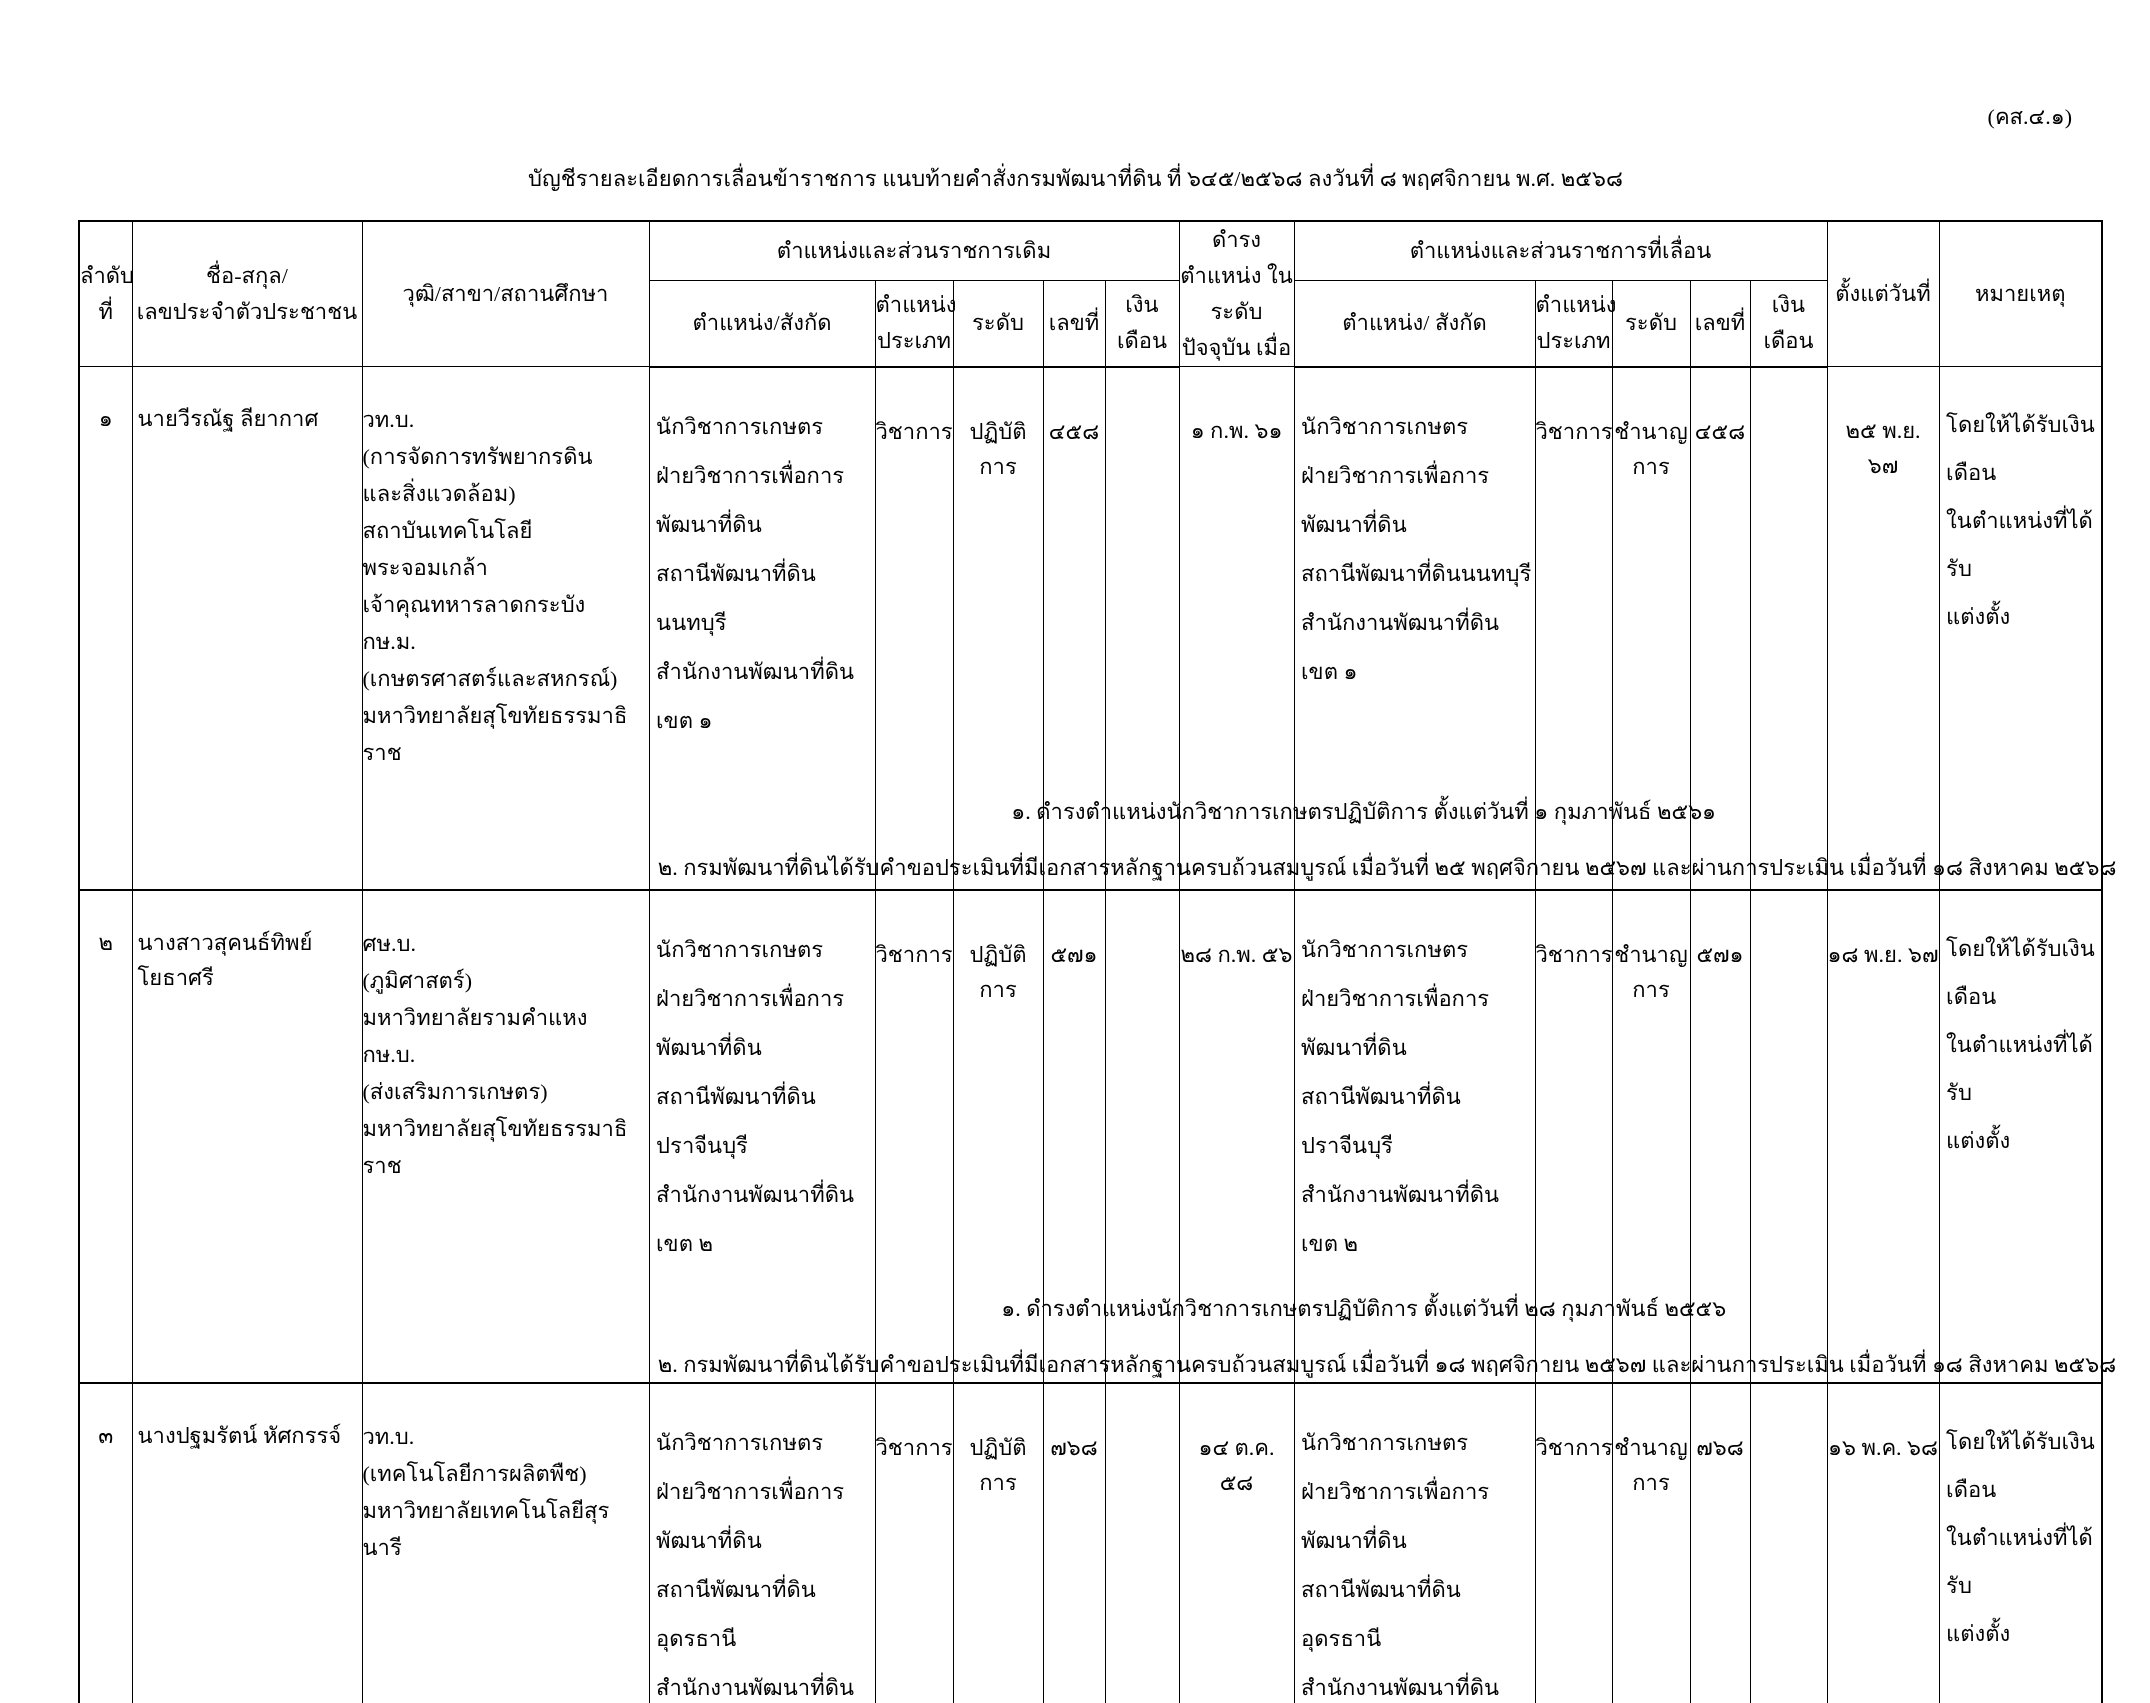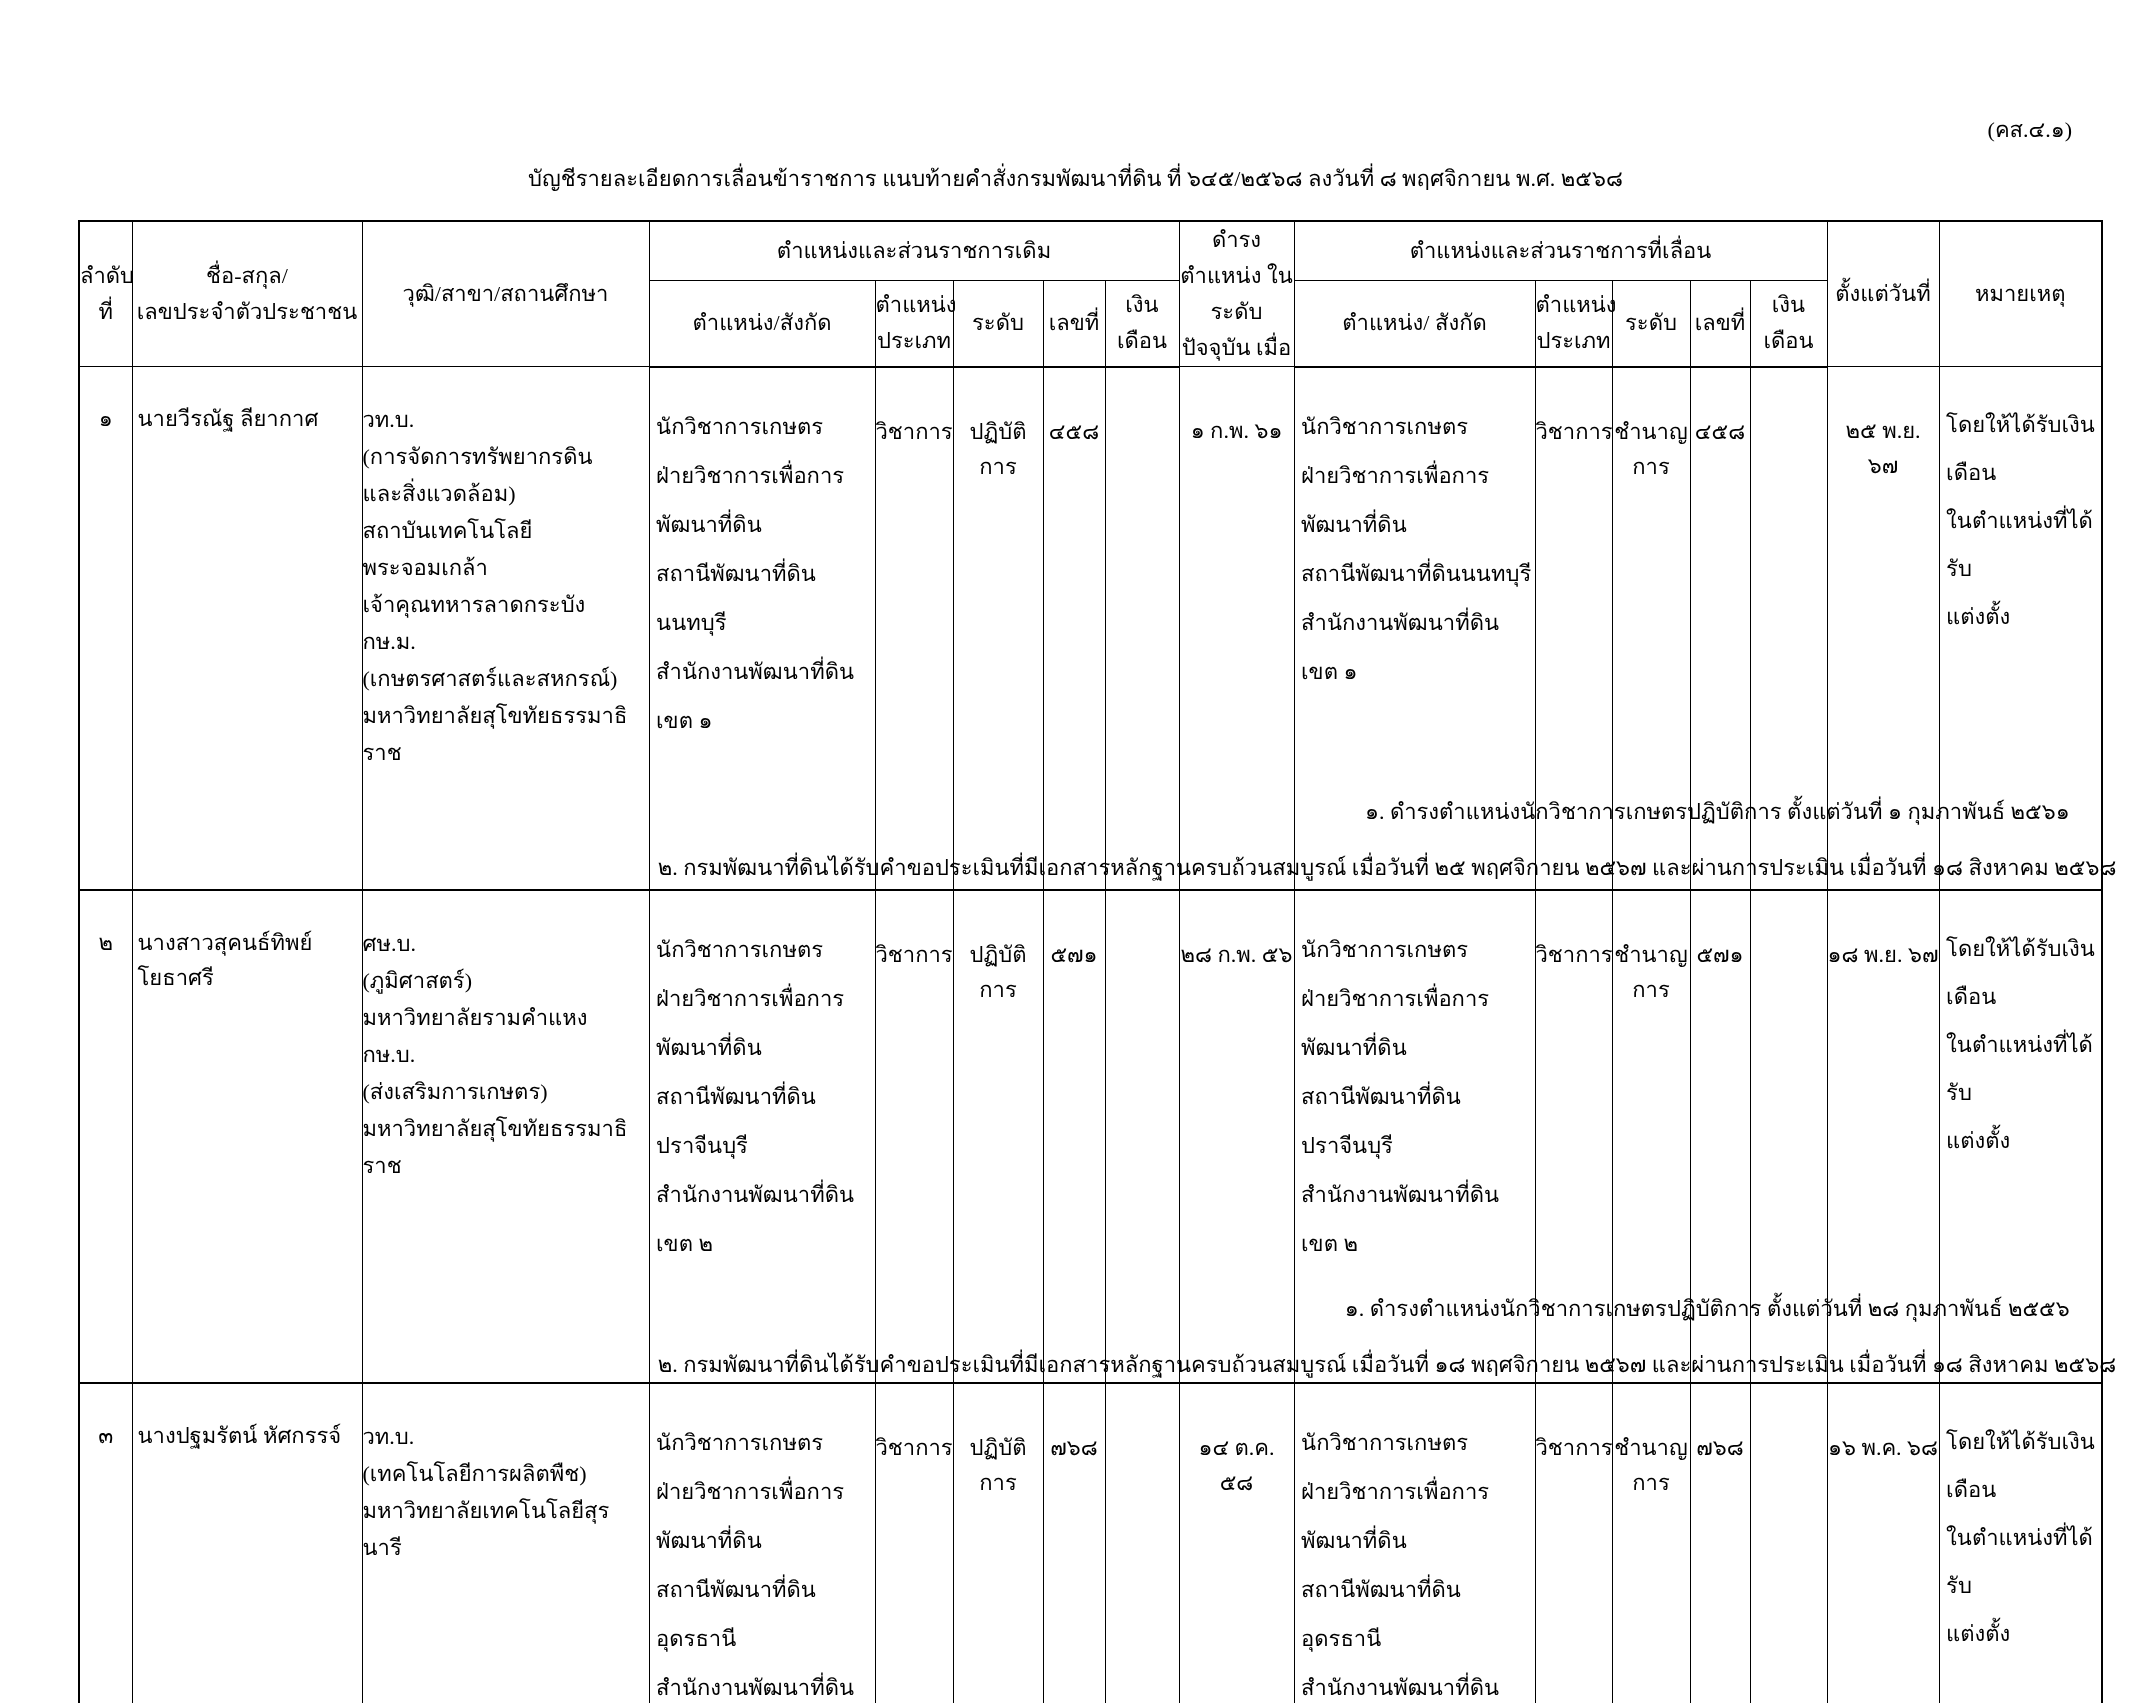--- a/index.html
+++ b/index.html
@@ -1,20 +1,20 @@
 <!DOCTYPE html>
 <html style="font-size:13px"><head>
 <meta charset="utf-8">
 <style>
   html,body { margin:0; padding:0; background:#ffffff; }
   .page {
     position:relative; width:2151px; height:1704px; background:#fff;
     font-family:"Liberation Serif","DejaVu Serif",serif; color:#000; font-size:22px;
   }
-  .doc-code { position:absolute; top:112px; right:79px; font-size:22px; }
+  .doc-code { position:absolute; top:99px; right:79px; font-size:22px; }
   .title { position:absolute; top:161px; left:0; width:100%; text-align:center; font-size:22px; }
 
   table.tbl {
     position:absolute; left:78px; top:220px; width:2024px;
     border-collapse:collapse; table-layout:fixed; border:2.5px solid #000;
   }
   th, td { border:1.6px solid #000; padding:0; overflow:visible; font-weight:normal; }
   thead th { vertical-align:middle; text-align:center; line-height:36px; }
   tr.h1 { height:51px; }
   tr.h2 { height:72px; }
@@ -29,21 +29,21 @@
 
   td.no    { text-align:center; padding-top:34px; }
   td.name  { padding:34px 3.3px 0 5px; }
   td.qual  { text-align:left; padding-top:34px; line-height:37px; white-space:pre-line; }
   td.pos   { padding:34px 3.3px 0 6.6px; line-height:49px; white-space:pre-line; }
   td.c     { text-align:center; padding-top:46px; }
   td.remark{ padding:34px 3.3px 0 6.6px; line-height:48px; white-space:pre-line; }
   td.anchor{ position:relative; }
   .notes-text {
     position:absolute; top:13px; left:8.2px; width:1412px;
-    line-height:56px; white-space:pre; text-align:right;
+    line-height:56px; white-space:pre; text-align:center;
   }
 </style>
 </head>
 <body>
 
 <div class="page">
   <div class="doc-code">(คส.๔.๑)</div>
   <div class="title">บัญชีรายละเอียดการเลื่อนข้าราชการ แนบท้ายคำสั่งกรมพัฒนาที่ดิน ที่ ๖๔๕/๒๕๖๘ ลงวันที่ ๘ พฤศจิกายน พ.ศ. ๒๕๖๘</div>
 
   <table class="tbl">

